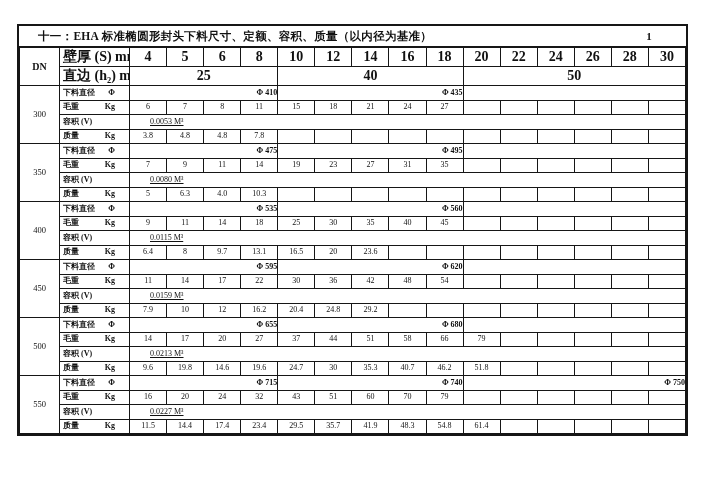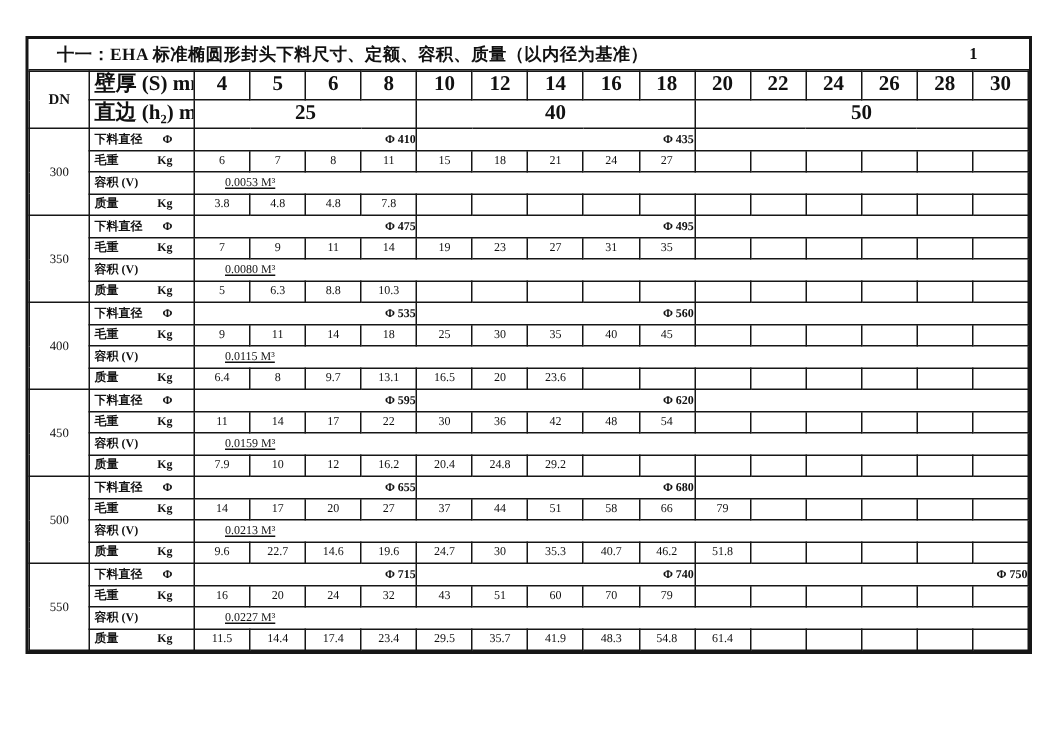--- a/index.html
+++ b/index.html
@@ -186,21 +186,21 @@
           </tr>
           <tr>
             <td class="lbl">
               <div class="fx">
                 <span>质量</span>
                 <span>Kg</span>
               </div>
             </td>
             <td>5</td>
             <td>6.3</td>
-            <td>8.8</td>
+            <td>4.0</td>
             <td>10.3</td>
             <td></td>
             <td></td>
             <td></td>
             <td></td>
             <td></td>
             <td></td>
             <td></td>
             <td></td>
             <td></td>
@@ -371,21 +371,21 @@
             <td colspan="15" class="vol">0.0213 M³</td>
           </tr>
           <tr>
             <td class="lbl">
               <div class="fx">
                 <span>质量</span>
                 <span>Kg</span>
               </div>
             </td>
             <td>9.6</td>
-            <td>22.7</td>
+            <td>19.8</td>
             <td>14.6</td>
             <td>19.6</td>
             <td>24.7</td>
             <td>30</td>
             <td>35.3</td>
             <td>40.7</td>
             <td>46.2</td>
             <td>51.8</td>
             <td></td>
             <td></td>

